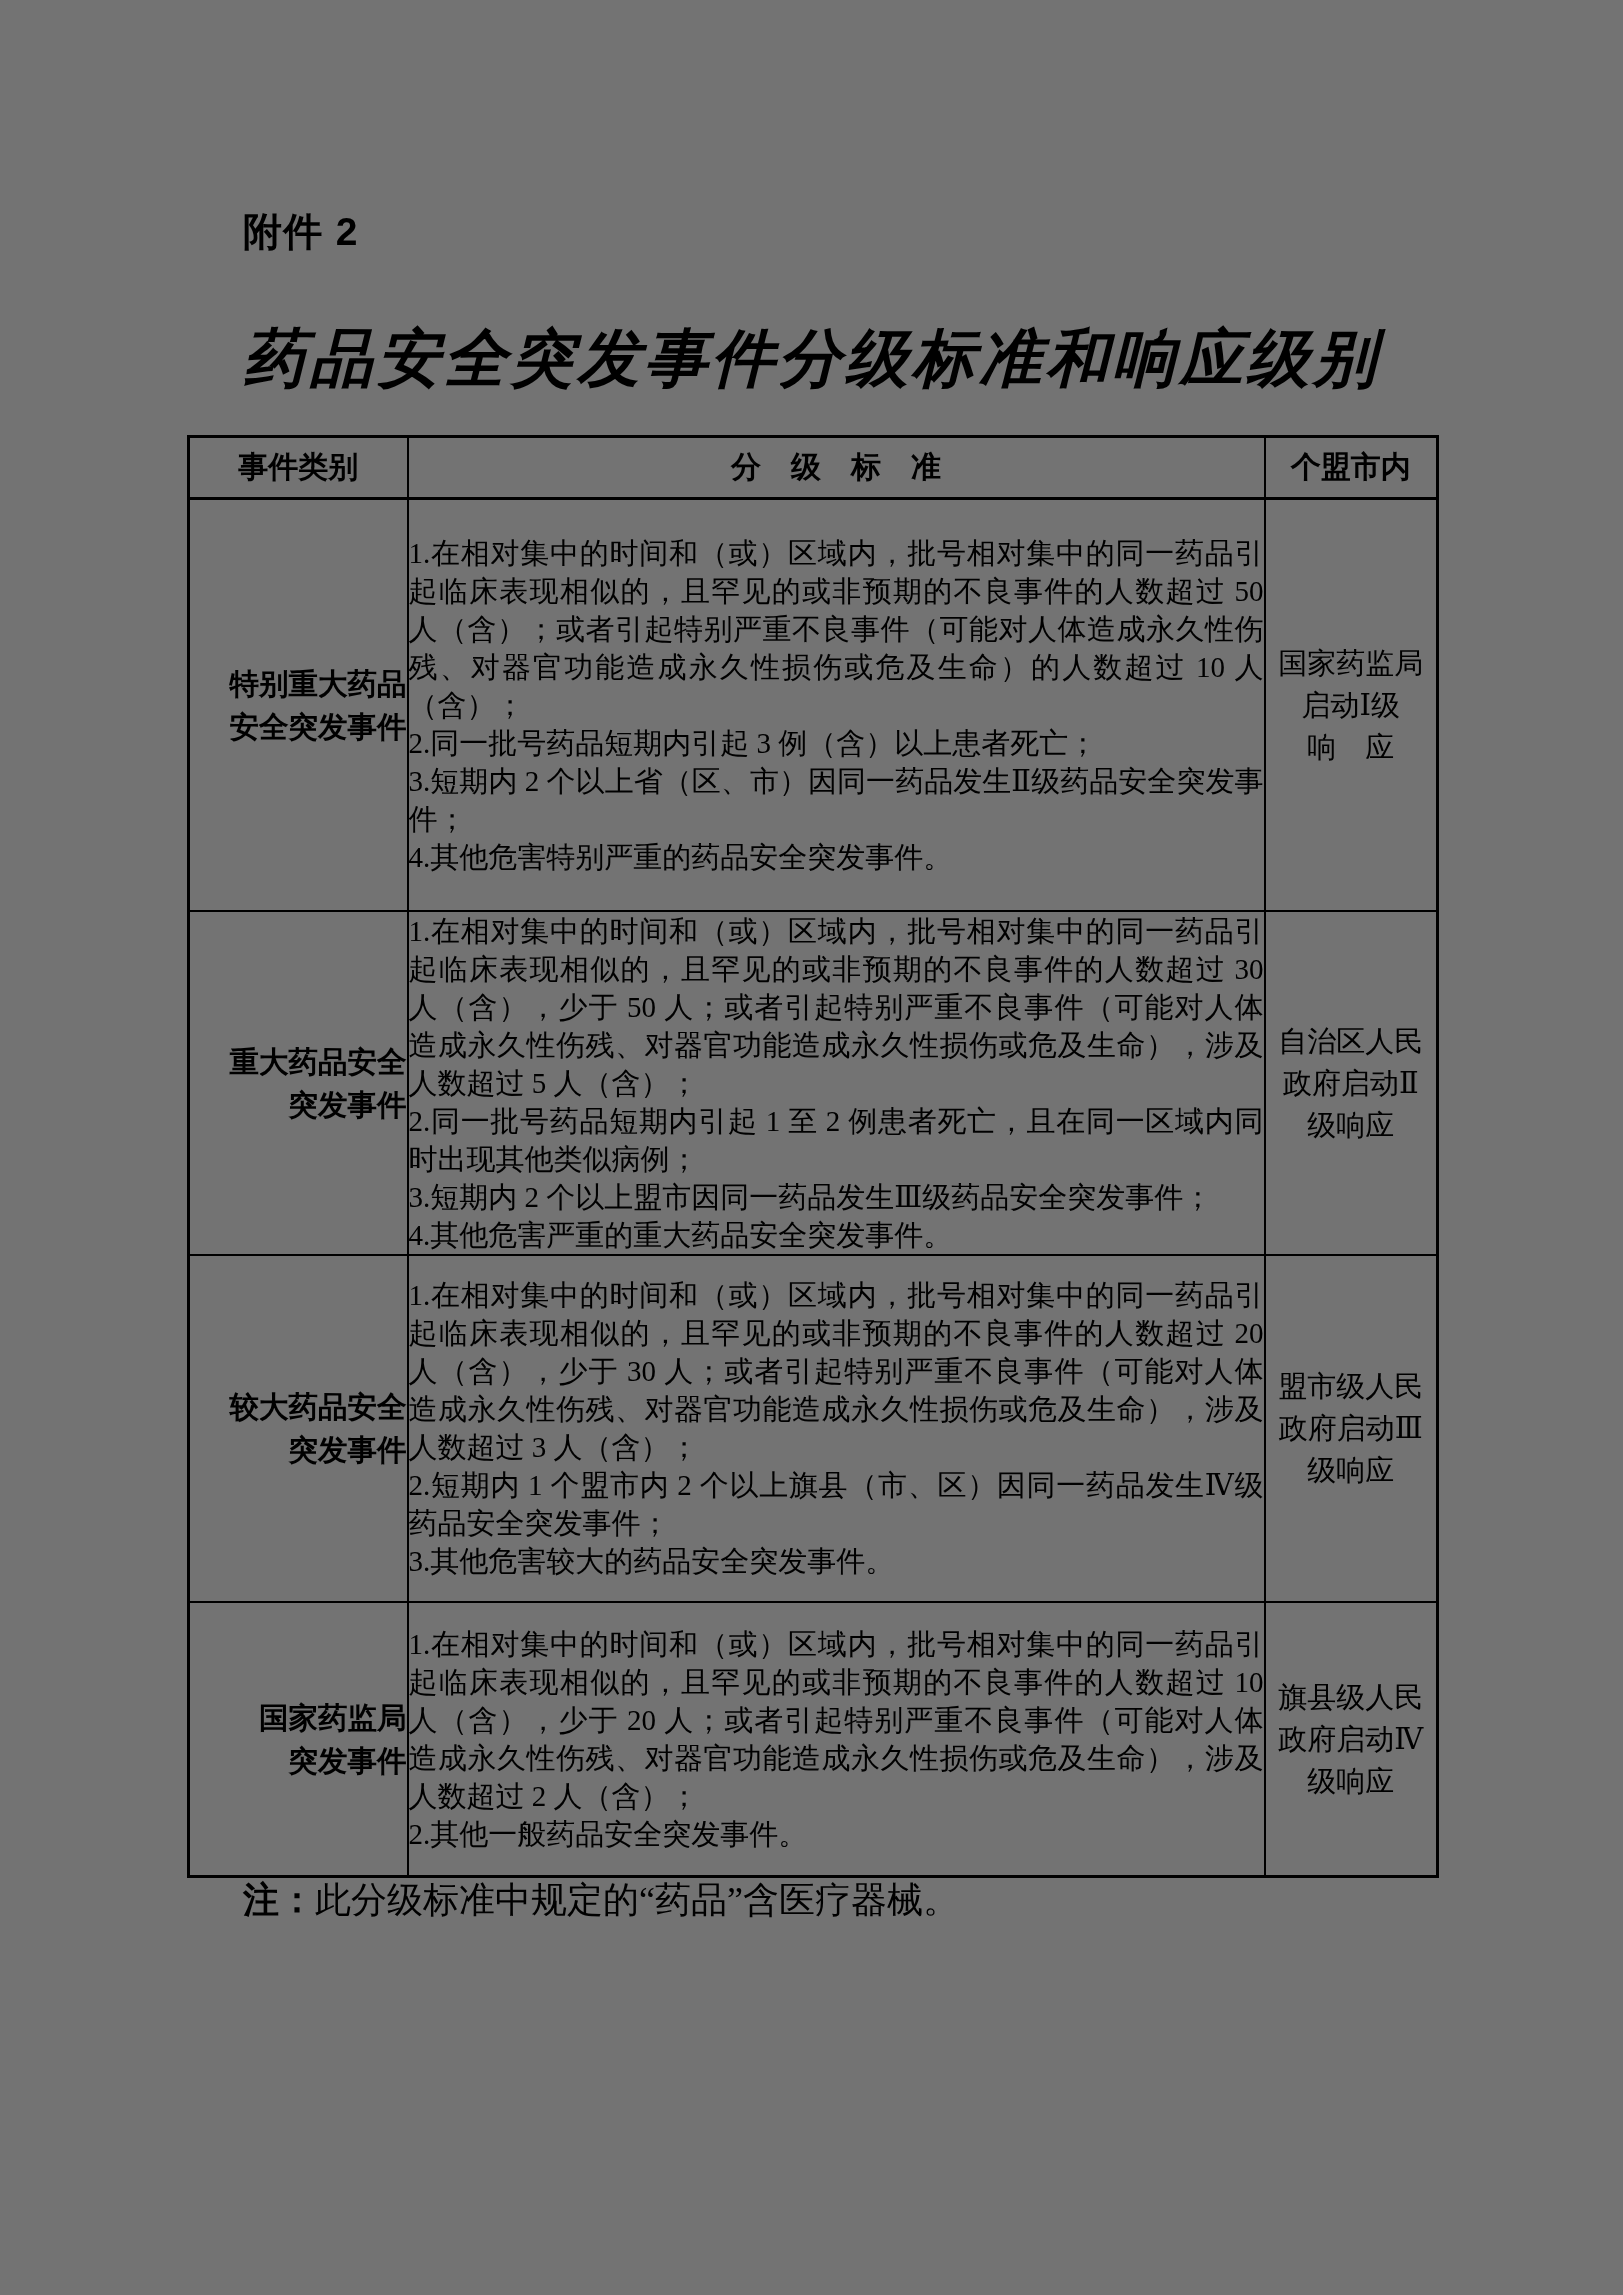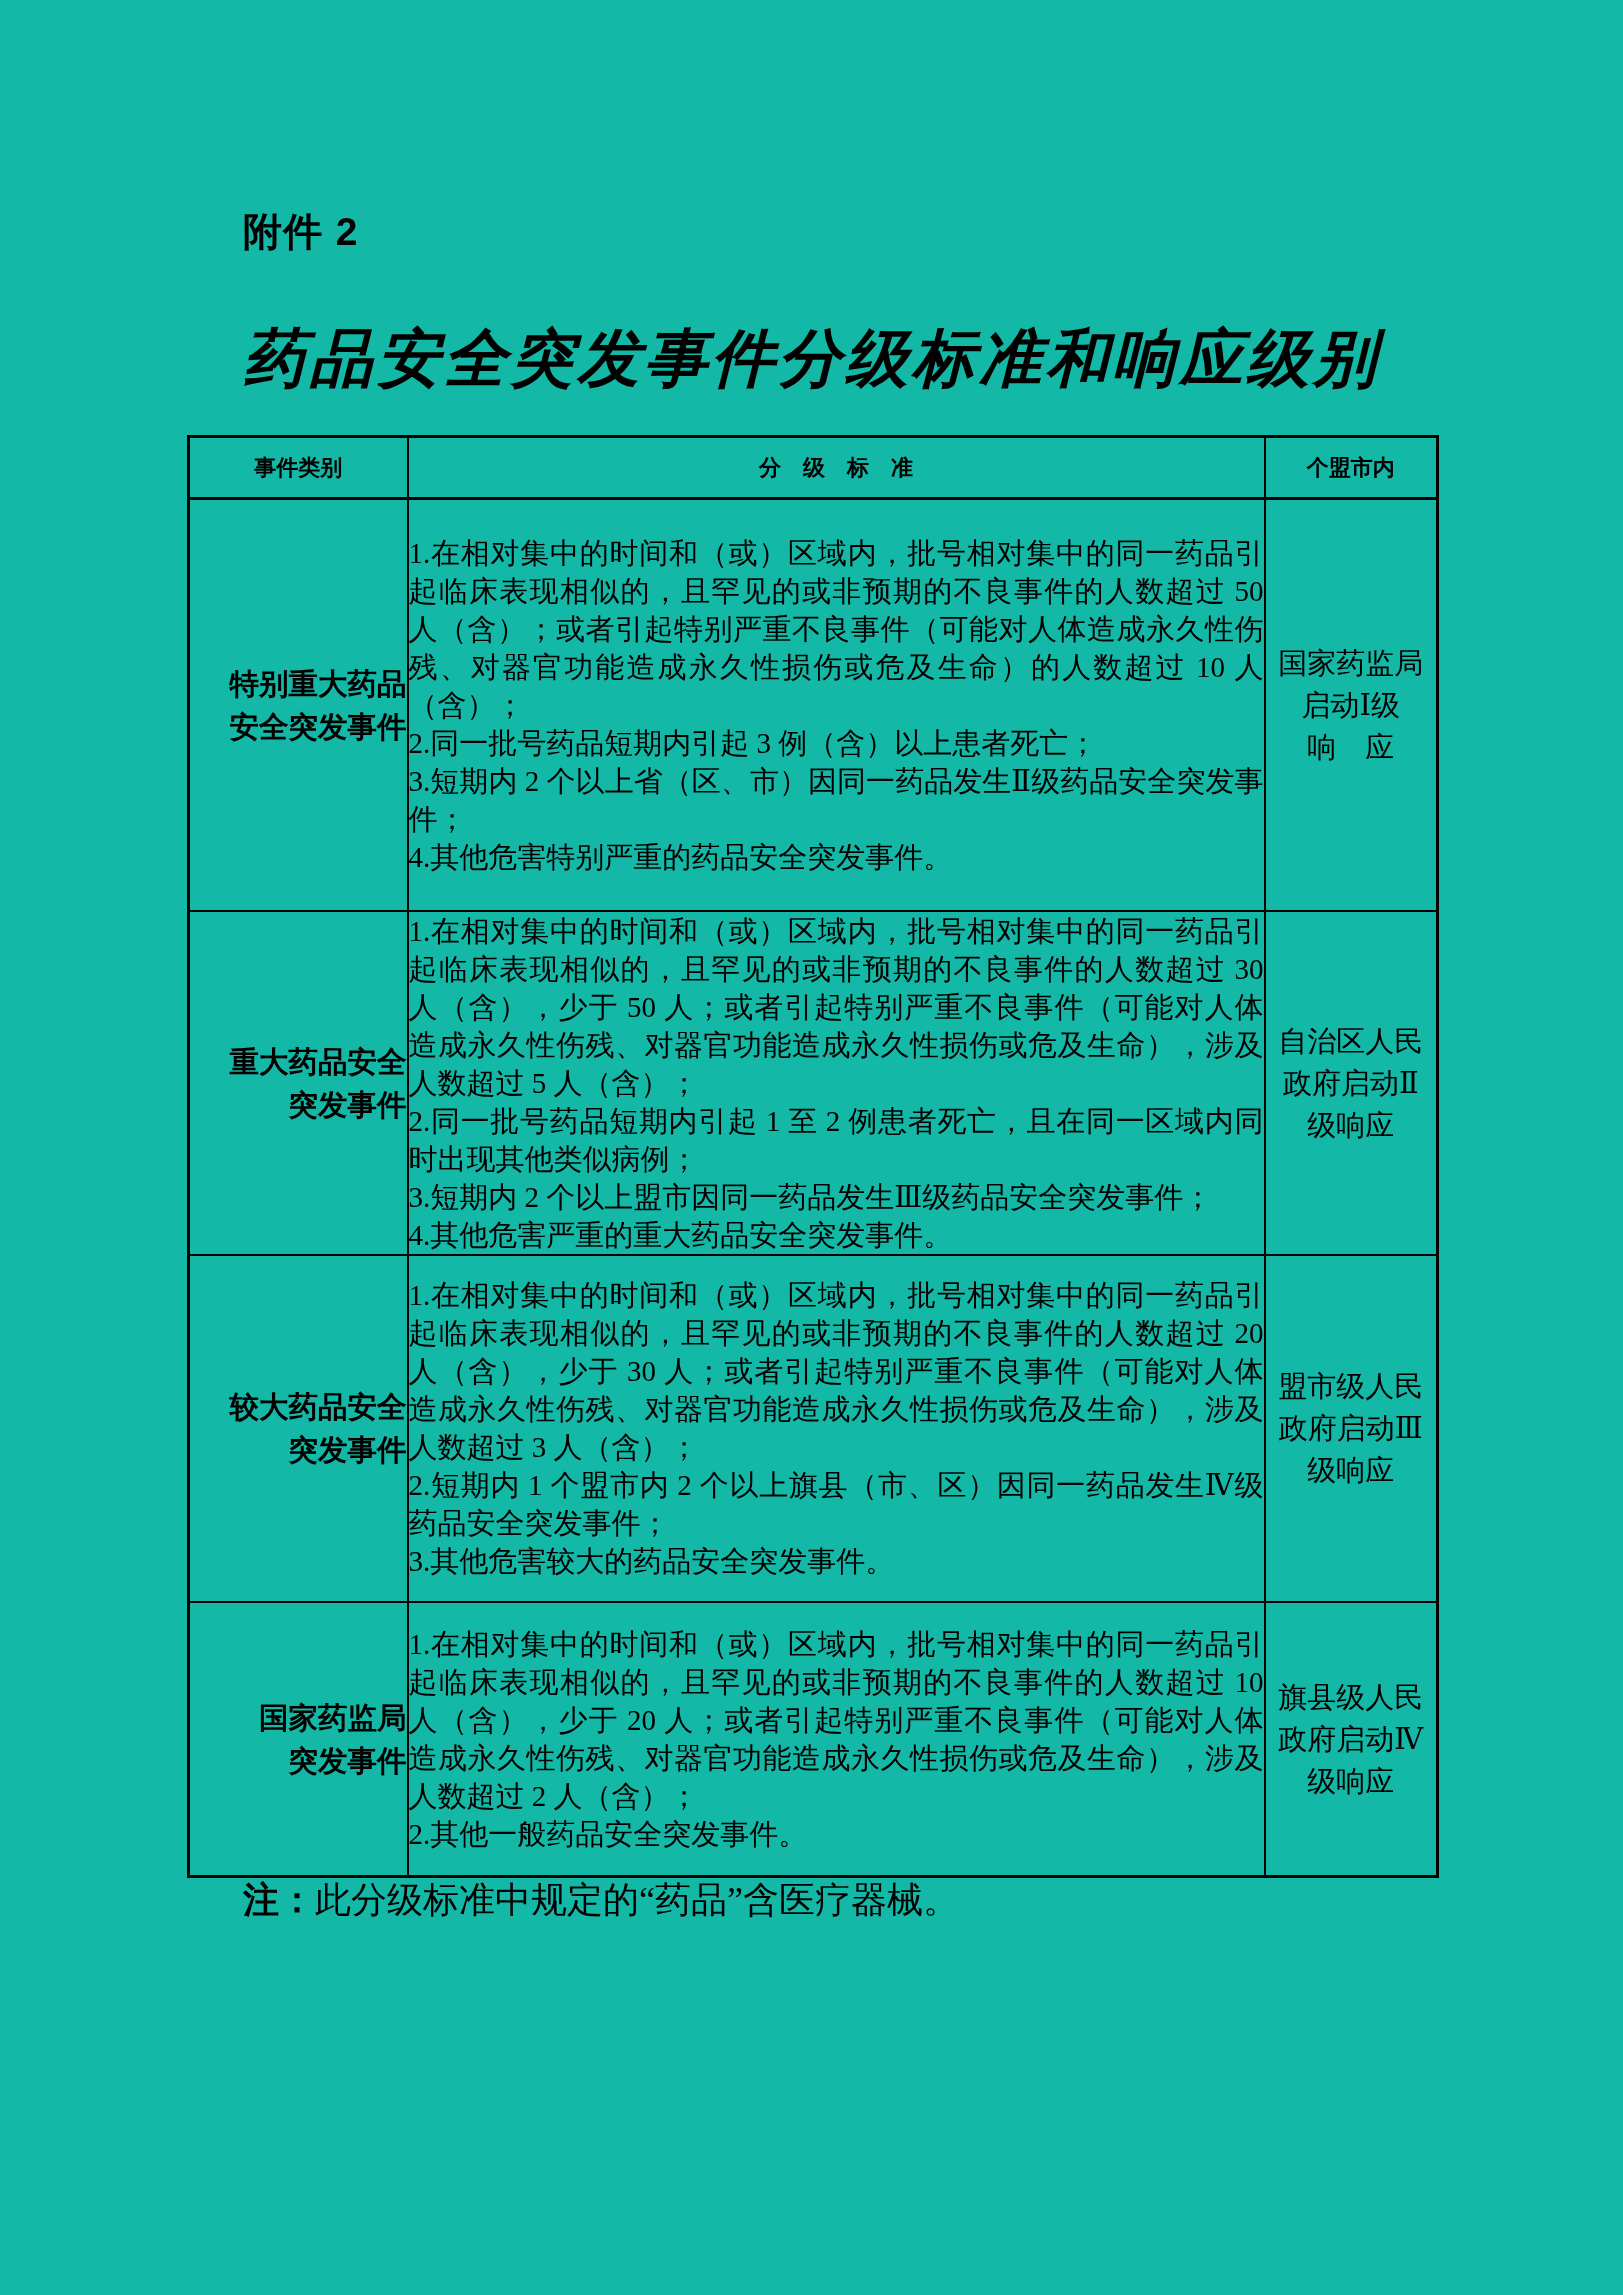--- a/index.html
+++ b/index.html
@@ -1,20 +1,20 @@
 <!DOCTYPE html>
 <html lang="zh" style="font-size:10.5px"><head>
 <meta charset="utf-8">
 <style>
   html, body { margin: 0; padding: 0; background: #ffffff; }
   .page {
     position: relative;
     width: 1623px;
     height: 2295px;
-    background: #14b8a6;
+    background: #737373;
     color: #000000;
     font-family: "Liberation Serif", "DejaVu Serif", serif;
     overflow: hidden;
   }
   .attachment {
     position: absolute;
     left: 243px;
     top: 208px;
     font-family: "Liberation Sans", "DejaVu Sans", sans-serif;
     font-weight: 700;
@@ -60,21 +60,21 @@
   col.c-crit { width: 857px; }
   col.c-resp { width: 173px; }
   tr.hdr-row { height: 62px; }
   tr.row-1 { height: 412px; }
   tr.row-2 { height: 337px; }
   tr.row-3 { height: 347px; }
   tr.row-4 { height: 275px; }
   th.hdr-cell {
     font-family: "Liberation Sans", "DejaVu Sans", sans-serif;
     font-weight: 700;
-    font-size: 22px;
+    font-size: 30px;
     text-align: center;
     margin-left: 48px;
   }
   td.cat-cell {
     font-family: "Liberation Sans", "DejaVu Sans", sans-serif;
     font-weight: 700;
     font-size: 29.5px;
     line-height: 43px;
     text-align: right;
     white-space: pre-line;

